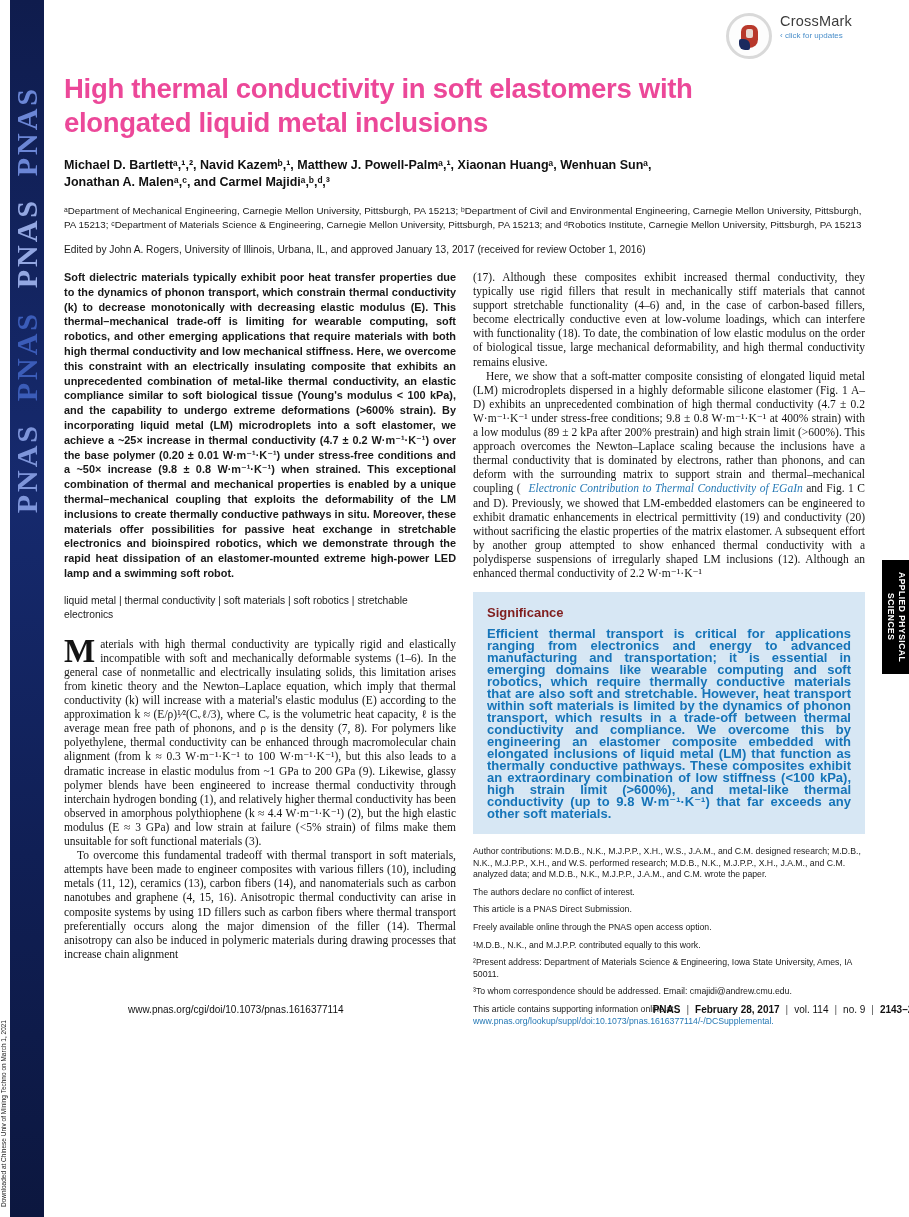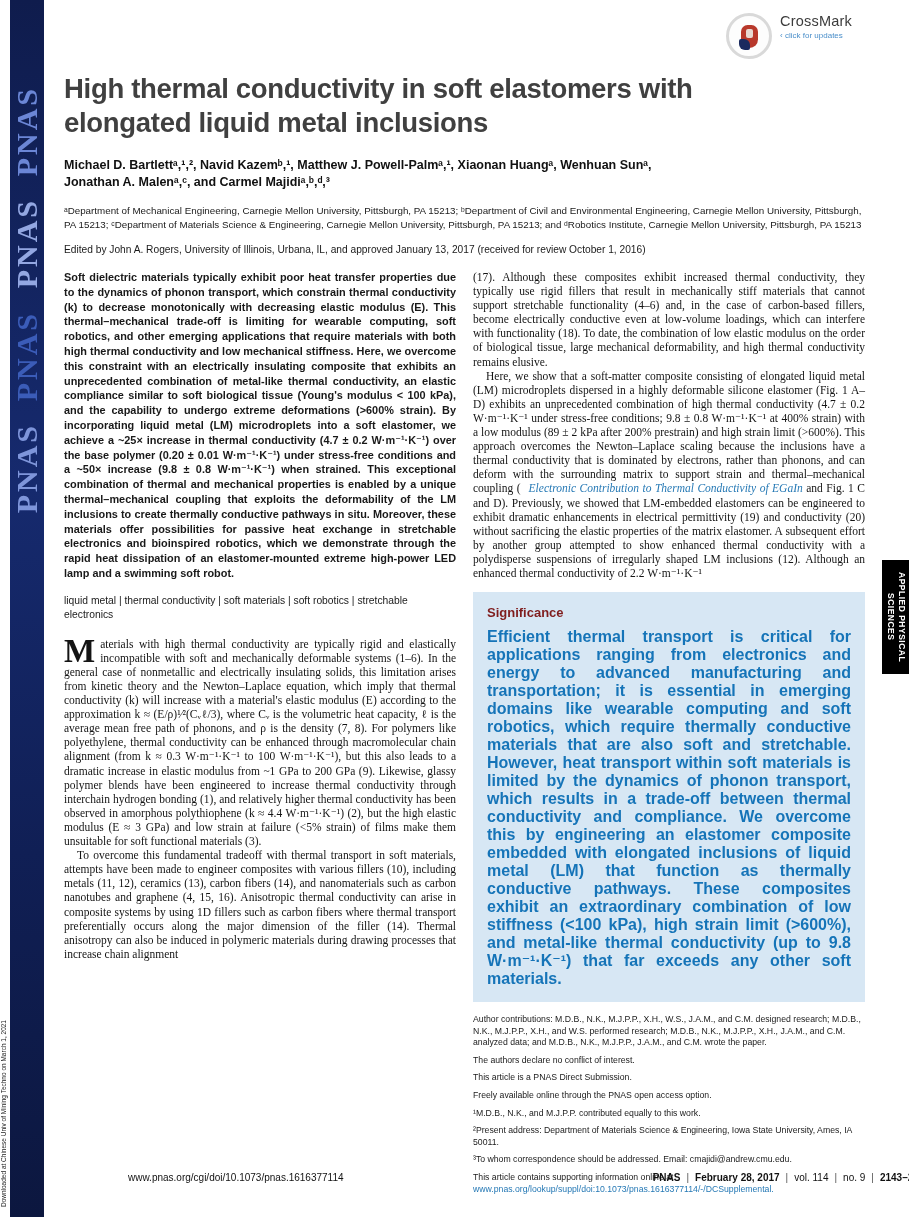--- a/index.html
+++ b/index.html
@@ -34,41 +34,41 @@
                display:flex; align-items:center; justify-content:center; position:relative; }
   .cm-mark { width:17px; height:23px; background:#b8382b; border-radius:7px 7px 9px 9px; position:relative; }
   .cm-mark:after { content:""; position:absolute; left:-2px; bottom:-2px; width:11px; height:11px;
                    background:#1b2a5e; border-radius:2px 6px 2px 6px; }
   .cm-mark:before { content:""; position:absolute; left:5px; top:4px; width:7px; height:9px;
                     background:#e8d9d2; border-radius:2px; }
   .cm-text { display:flex; flex-direction:column; }
   .cm-label { font-size:14.5px; color:#3c3c3c; letter-spacing:0.2px; }
   .cm-tag { font-size:8px; color:#4b8fca; margin-top:2px; }
 
-  .title { margin-top:72px; width:770px; font-size:27.5px; font-weight:bold; color:#404040;
+  .title { margin-top:72px; width:770px; font-size:27.5px; font-weight:bold; color:#ec4899;
            line-height:34px; letter-spacing:-0.3px; }
   .authors { margin-top:17px; font-size:12.5px; font-weight:bold; color:#111; line-height:17px; width:790px; }
   .affiliations { margin-top:13px; font-size:9.8px; line-height:13.5px; color:#1a1a1a; width:798px; }
   .edited { margin-top:13px; font-size:10.2px; color:#1a1a1a; }
 
   .columns { margin-top:15px; display:flex; gap:17px; }
   .col { width:392px; }
 
   .abstract { font-size:10.9px; font-weight:bold; line-height:14.8px; text-align:justify; color:#191919; }
   .keywords { margin-top:13px; font-size:10.3px; line-height:14px; color:#1a1a1a; }
 
   .body-p { font-family:"Liberation Serif","DejaVu Serif","DejaVu Sans",serif;
             font-size:11.5px; line-height:14.1px; text-align:justify; color:#141414; }
   .mt { margin-top:15px; }
   .indent { text-indent:13px; }
   .dropcap::first-letter { float:left; font-size:33px; line-height:26px; padding:1px 5px 0 0; font-weight:bold; }
 
   .sig-box { margin-top:12px; background:#d7e7f4; padding:13px 14px 14px 14px; }
   .sig-head { font-size:13px; font-weight:bold; color:#7f1d1d; margin-bottom:8px; }
-  .sig-text { font-size:16px; font-weight:bold; color:#1574b8; line-height:18px; text-align:justify; }
+  .sig-text { font-size:13px; font-weight:bold; color:#1574b8; line-height:12px; text-align:justify; }
 
   .footnotes { margin-top:12px; font-size:8.7px; line-height:11.6px; color:#1a1a1a; }
   .footnotes p { margin-bottom:6px; }
   .link { color:#2679b5; }
   .ital { font-style:italic;padding-left:8px; }
 
   .footer { position:absolute; left:64px; bottom:18px; width:802px; display:flex;
             justify-content:space-between; align-items:center; font-size:10px; color:#111; }
   .footer .sep { color:#555; margin:0 6px; font-weight:normal; }
   .b { font-weight:bold; }

